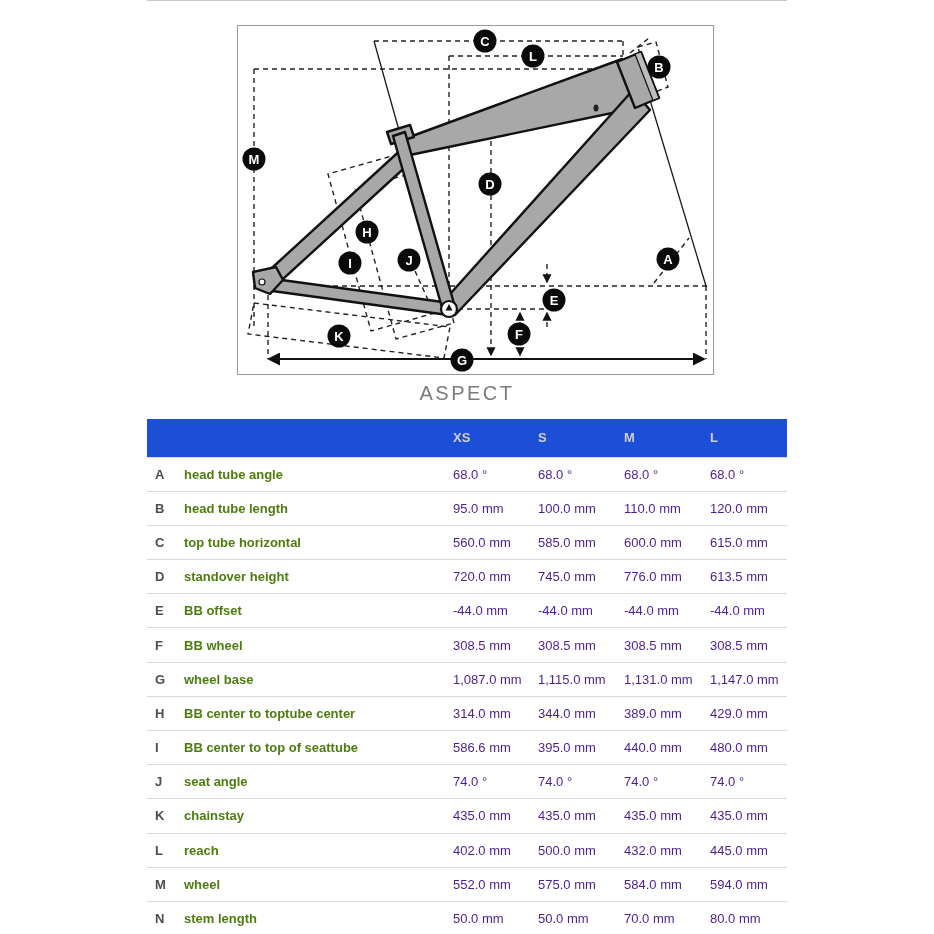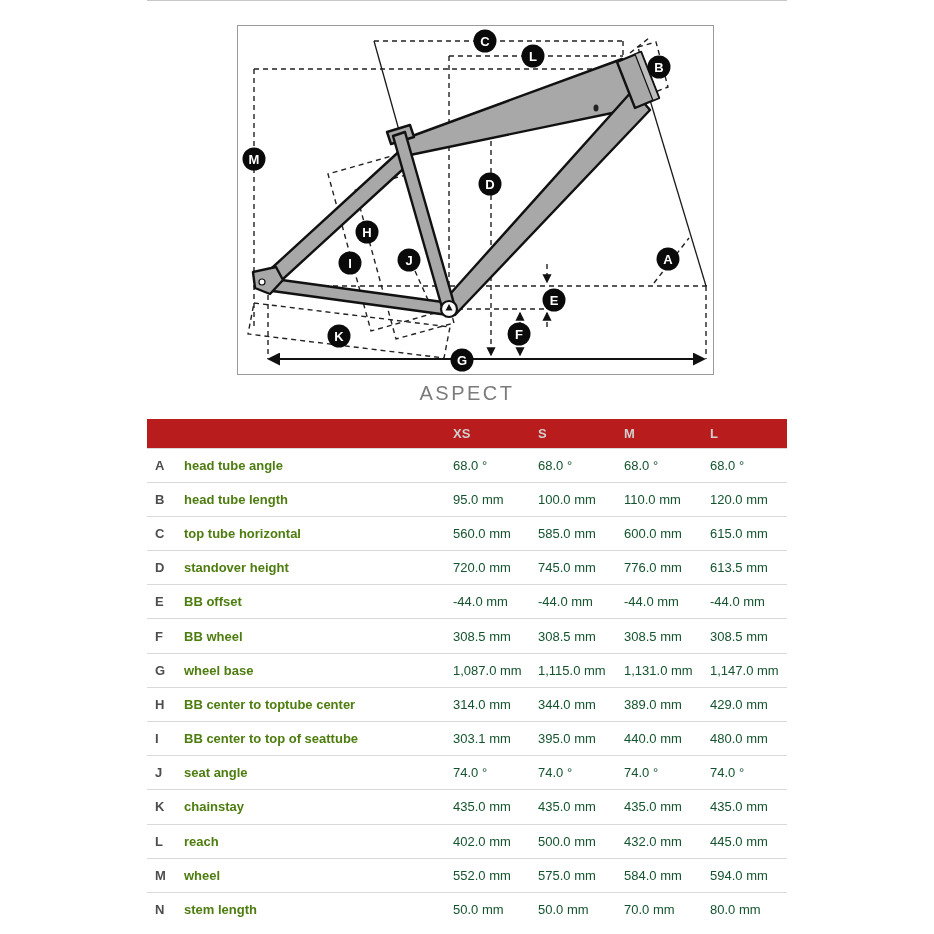--- a/index.html
+++ b/index.html
@@ -11,30 +11,30 @@
 
   .diagram-panel { position:absolute; left:237px; top:25px; width:475px; height:348px;
                    border:1.5px solid #9a9a9a; box-sizing:content-box; background:#fff; }
   .diagram-panel svg { display:block; }
 
   .model-title { position:absolute; left:0; top:382px; width:934px; text-align:center;
                  font-size:20px; letter-spacing:2.5px; color:#7b7b7b; font-weight:500; }
 
   table.geo-table { position:absolute; left:147px; top:419px; width:640px;
                     border-collapse:collapse; table-layout:fixed; font-size:13px; }
-  table.geo-table thead tr { background:#b91c1c; height:29px; }
+  table.geo-table thead tr { background:#1d4ed8; height:38px; }
   table.geo-table thead th { color:#cfcfcf; font-weight:bold; text-align:left;
                              padding:0 0 0 8px; font-size:13px; }
   table.geo-table tbody tr { height:34.2px; }
   table.geo-table tbody th, table.geo-table tbody td {
       border-top:1px solid #d9d9d9; text-align:left; padding:0 0 0 8px;
       vertical-align:middle; font-weight:normal; }
   .c-letter { color:#4d4d4d; font-weight:bold !important; }
   .c-name   { color:#4d7c0f; font-weight:bold !important; }
-  .c-val    { color:#14532d; }
+  .c-val    { color:#4c1d95; }
 
   
   .dash { fill:none; stroke:#222222; stroke-width:1.4; stroke-dasharray:5 4; }
   .thin { fill:none; stroke:#1a1a1a; stroke-width:1.3; }
   .gline{ fill:none; stroke:#111111; stroke-width:2; }
   .tube { fill:#a8a8a8; stroke:#111111; stroke-width:2.4; stroke-linejoin:round; }
   .dlabel circle { fill:#0a0a0a; }
   .dlabel text { fill:#ffffff; font-family:"Liberation Sans","DejaVu Sans",sans-serif;
                  font-size:13px; font-weight:bold; text-anchor:middle; }
 </style>
@@ -235,21 +235,21 @@
         <th class="c-letter">H</th>
         <th class="c-name">BB center to toptube center</th>
         <td class="c-val">314.0 mm</td>
         <td class="c-val">344.0 mm</td>
         <td class="c-val">389.0 mm</td>
         <td class="c-val">429.0 mm</td>
       </tr>
       <tr>
         <th class="c-letter">I</th>
         <th class="c-name">BB center to top of seattube</th>
-        <td class="c-val">303.1 mm</td>
+        <td class="c-val">586.6 mm</td>
         <td class="c-val">395.0 mm</td>
         <td class="c-val">440.0 mm</td>
         <td class="c-val">480.0 mm</td>
       </tr>
       <tr>
         <th class="c-letter">J</th>
         <th class="c-name">seat angle</th>
         <td class="c-val">74.0 °</td>
         <td class="c-val">74.0 °</td>
         <td class="c-val">74.0 °</td>

